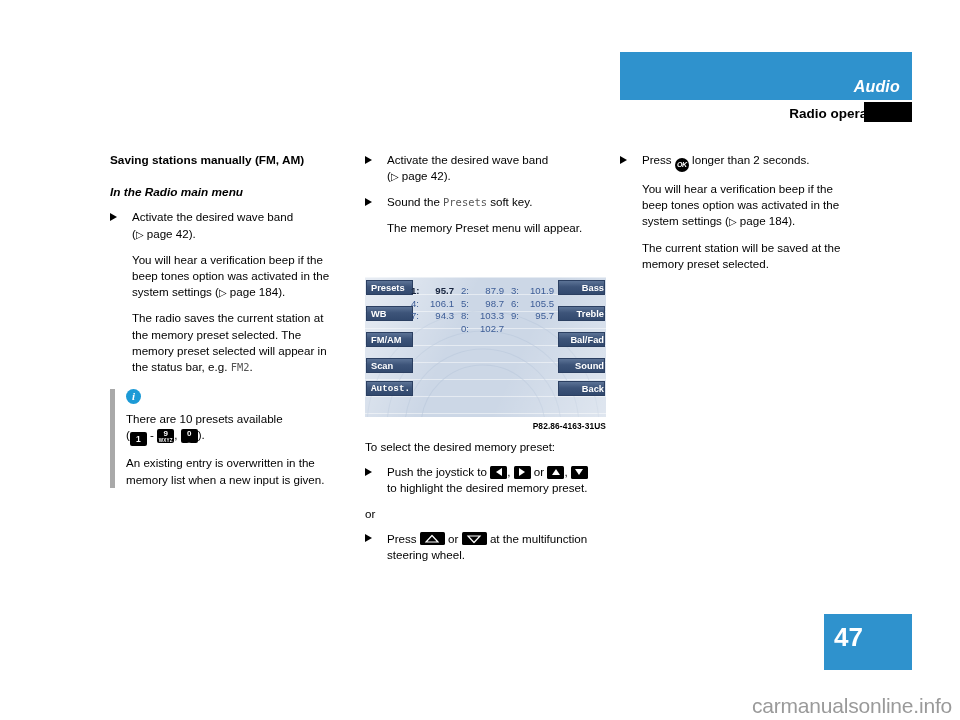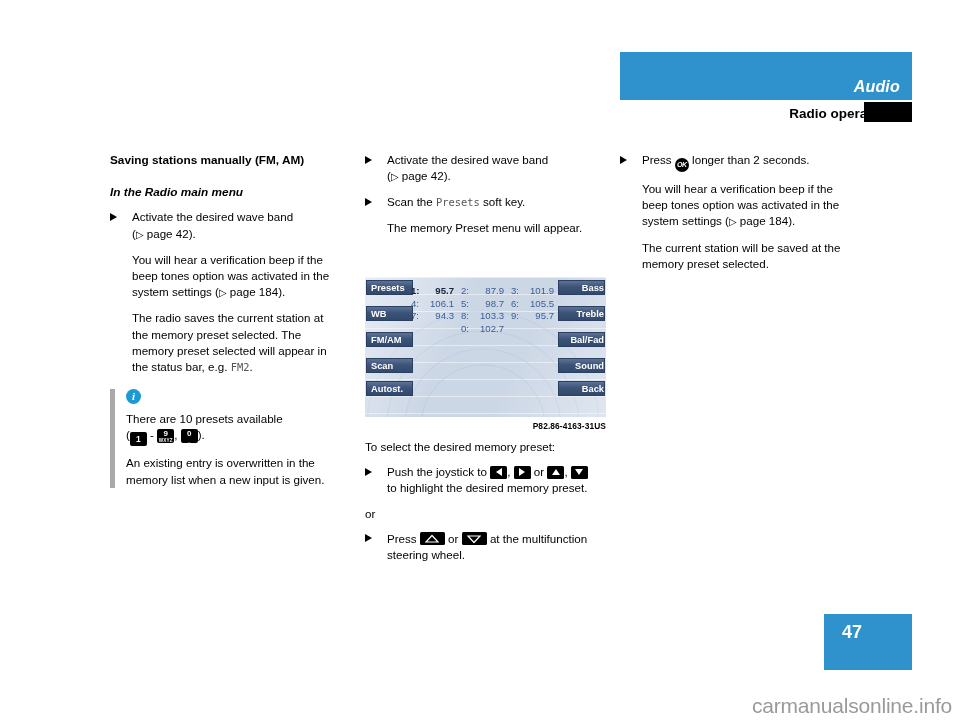--- a/index.html
+++ b/index.html
@@ -326,23 +326,23 @@
 
   
   #page-number-box {
     position: absolute;
     left: 824px; top: 614px;
     width: 88px; height: 56px;
     background: #2f92cd;
   }
   #page-number {
     position: absolute;
-    left: 18px; top: 8px;
+    left: 10px; top: 8px;
     color: #fff;
-    font-size: 18px;
+    font-size: 26px;
     font-weight: bold;
   }
 
   
   #watermark {
     position: absolute;
     right: 8px; bottom: 2px;
     font-size: 21px;
     color: #9a9a9a;
     letter-spacing: -.2px;
@@ -394,21 +394,21 @@
 <div class="col" id="col-mid">
 
   <div class="bullet">
     <span class="tri"></span>
     <span>Activate the desired wave band</span><br>
     <span>(</span><span class="arrowref">▷&nbsp;</span><span>page 42</span><span>).</span>
   </div>
 
   <div class="bullet">
     <span class="tri"></span>
-    <span>Scan the</span>
+    <span>Sound the</span>
     <span class="mono">Presets</span>
     <span>soft key.</span>
   </div>
 
   <div class="para">The memory Preset menu will appear.</div>
 </div>
 
 <div id="radio-fig">
   <div id="radio-screen">
     <div id="radio-bands"></div>
@@ -419,21 +419,21 @@
         <circle cx="118" cy="150" r="96"></circle>
         <circle cx="118" cy="150" r="116"></circle>
       </g>
     </svg>
     <div id="radio-sheen"></div>
 
     <div class="softkey left" style="top:3px;">Presets</div>
     <div class="softkey left" style="top:29px;">WB</div>
     <div class="softkey left" style="top:55px;">FM/AM</div>
     <div class="softkey left" style="top:81px;">Scan</div>
-    <div class="softkey left" style="top:104px;">Autost.</div>
+    <div class="softkey left" style="top:104px;font-family:Liberation Mono, monospace;">Autost.</div>
 
     <div class="softkey right" style="top:3px;">Bass</div>
     <div class="softkey right" style="top:29px;">Treble</div>
     <div class="softkey right" style="top:55px;">Bal/Fad</div>
     <div class="softkey right" style="top:81px;">Sound</div>
     <div class="softkey right" style="top:104px;">Back</div>
 
     <div id="preset-grid">
       <table>
         <tbody>

